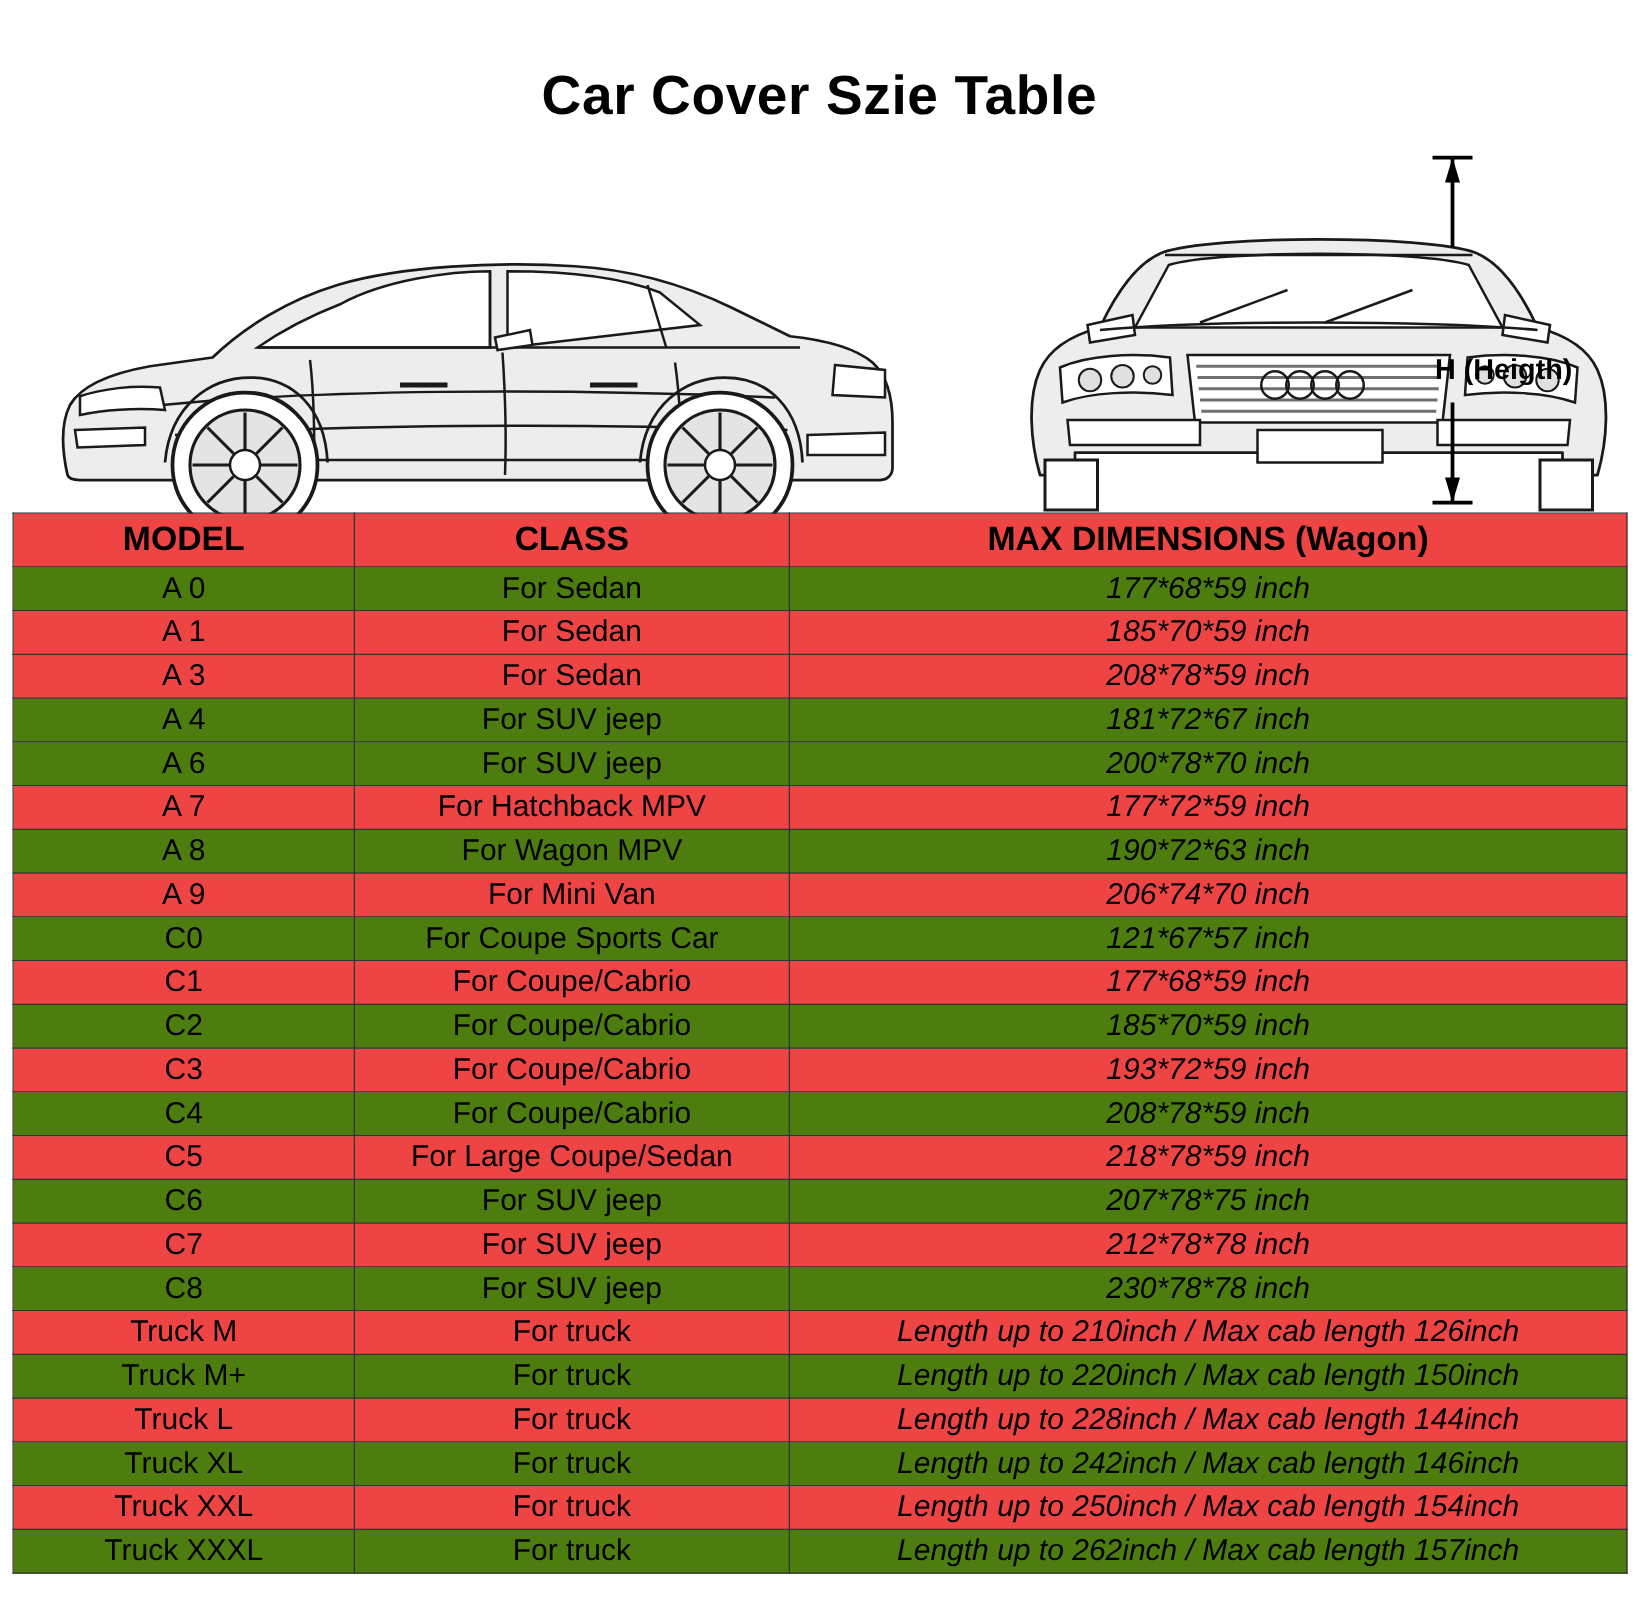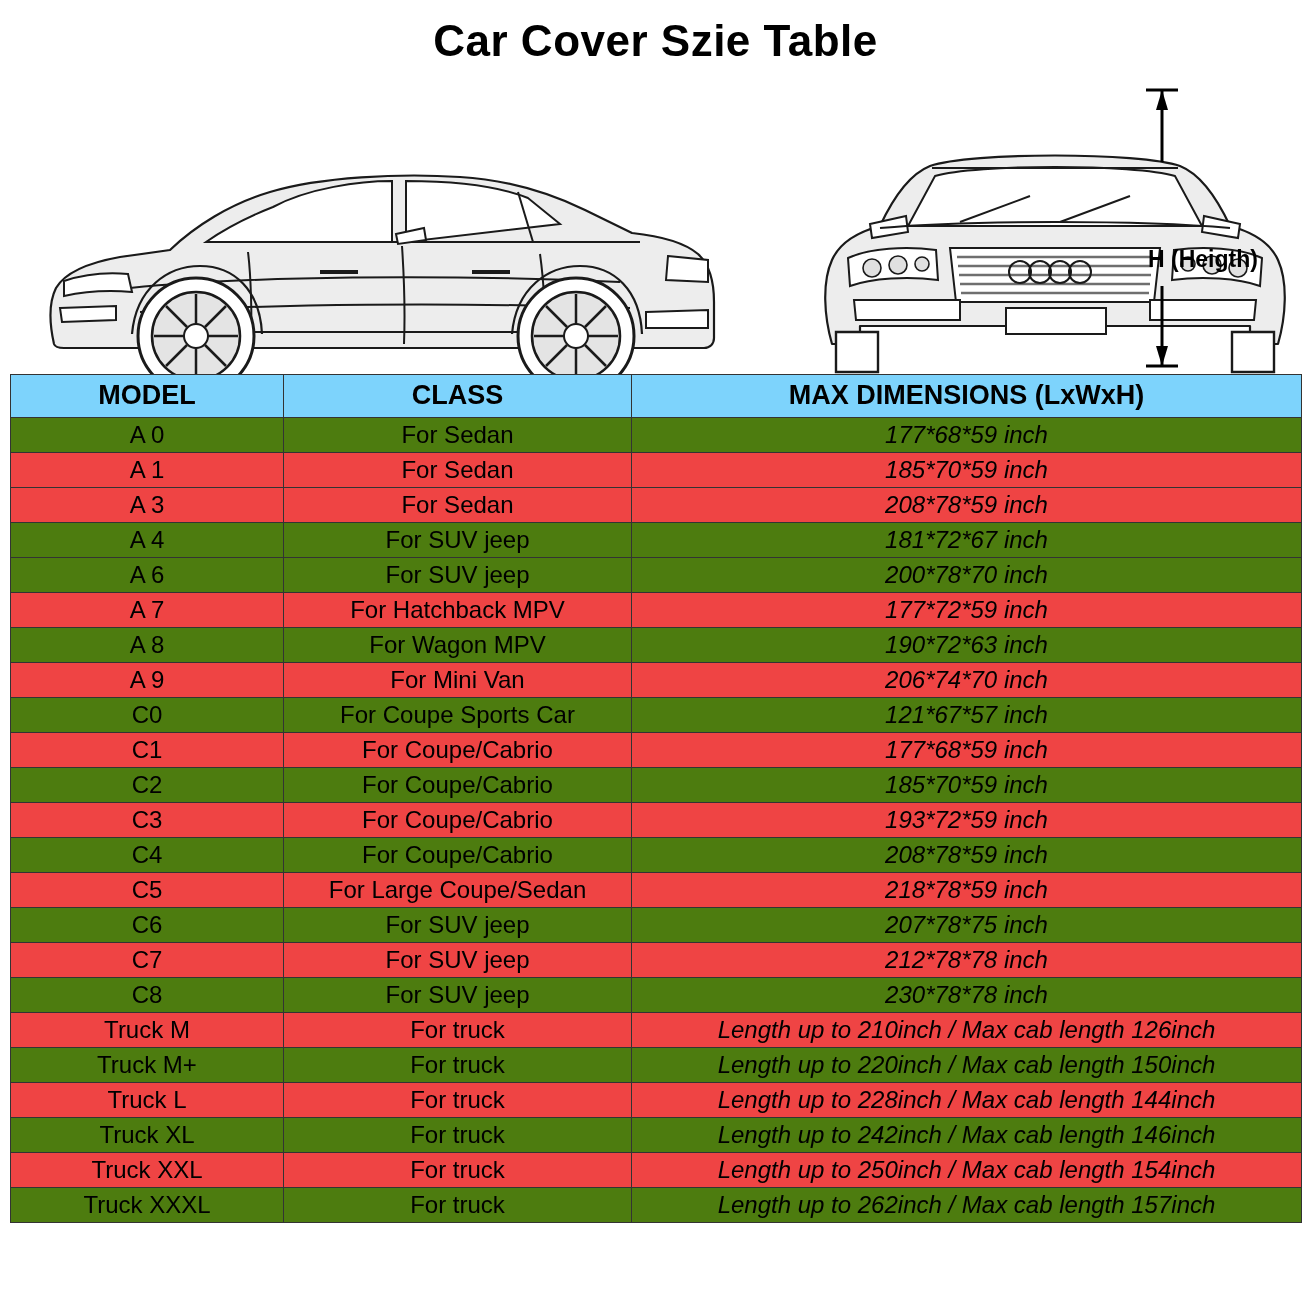--- a/index.html
+++ b/index.html
@@ -22,20 +22,21 @@
 
   
   .title {
     text-align: center;
     font-size: 44px;
     font-weight: bold;
     letter-spacing: 0.5px;
     padding-top: 16px;
     padding-bottom: 2px;
     font-family: "Liberation Sans", sans-serif;
+    margin-top: 36px;
   }
 
   
   .illustrations {
     position: relative;
     height: 305px;
     width: 1311px;
   }
   .side-view {
     position: absolute;
@@ -80,21 +81,21 @@
     text-align: center;
     font-family: "Liberation Sans", sans-serif;
     font-size: 24px;
     padding: 1px 2px;
     line-height: 1.18;
     height: 32px;
   }
   table.sizes th {
     font-weight: bold;
     font-size: 27px;
-    background: #7dd3fc;
+    background: #ef4444;
     height: 40px;
   }
   table.sizes col.c-model { width: 273px; }
   table.sizes col.c-class { width: 348px; }
   table.sizes col.c-dims  { width: 670px; }
 
   tr.shade td { background: #4d7c0f; }
   tr.plain td { background: #ef4444; text-align: center; }
 
   
@@ -314,21 +315,21 @@
     <table class="sizes">
       <colgroup>
         <col class="c-model">
           <col class="c-class">
           <col class="c-dims">
       </colgroup>
       <thead>
         <tr>
           <th>MODEL</th>
           <th>CLASS</th>
-          <th>MAX DIMENSIONS (LxWxH)</th>
+          <th>MAX DIMENSIONS (Wagon)</th>
         </tr>
       </thead>
       <tbody id="table-body">
           <tr class="shade">
             <td>A 0</td>
             <td>For Sedan</td>
             <td class="dims">177*68*59 inch</td>
           </tr>
           <tr class="plain">
             <td>A 1</td>

